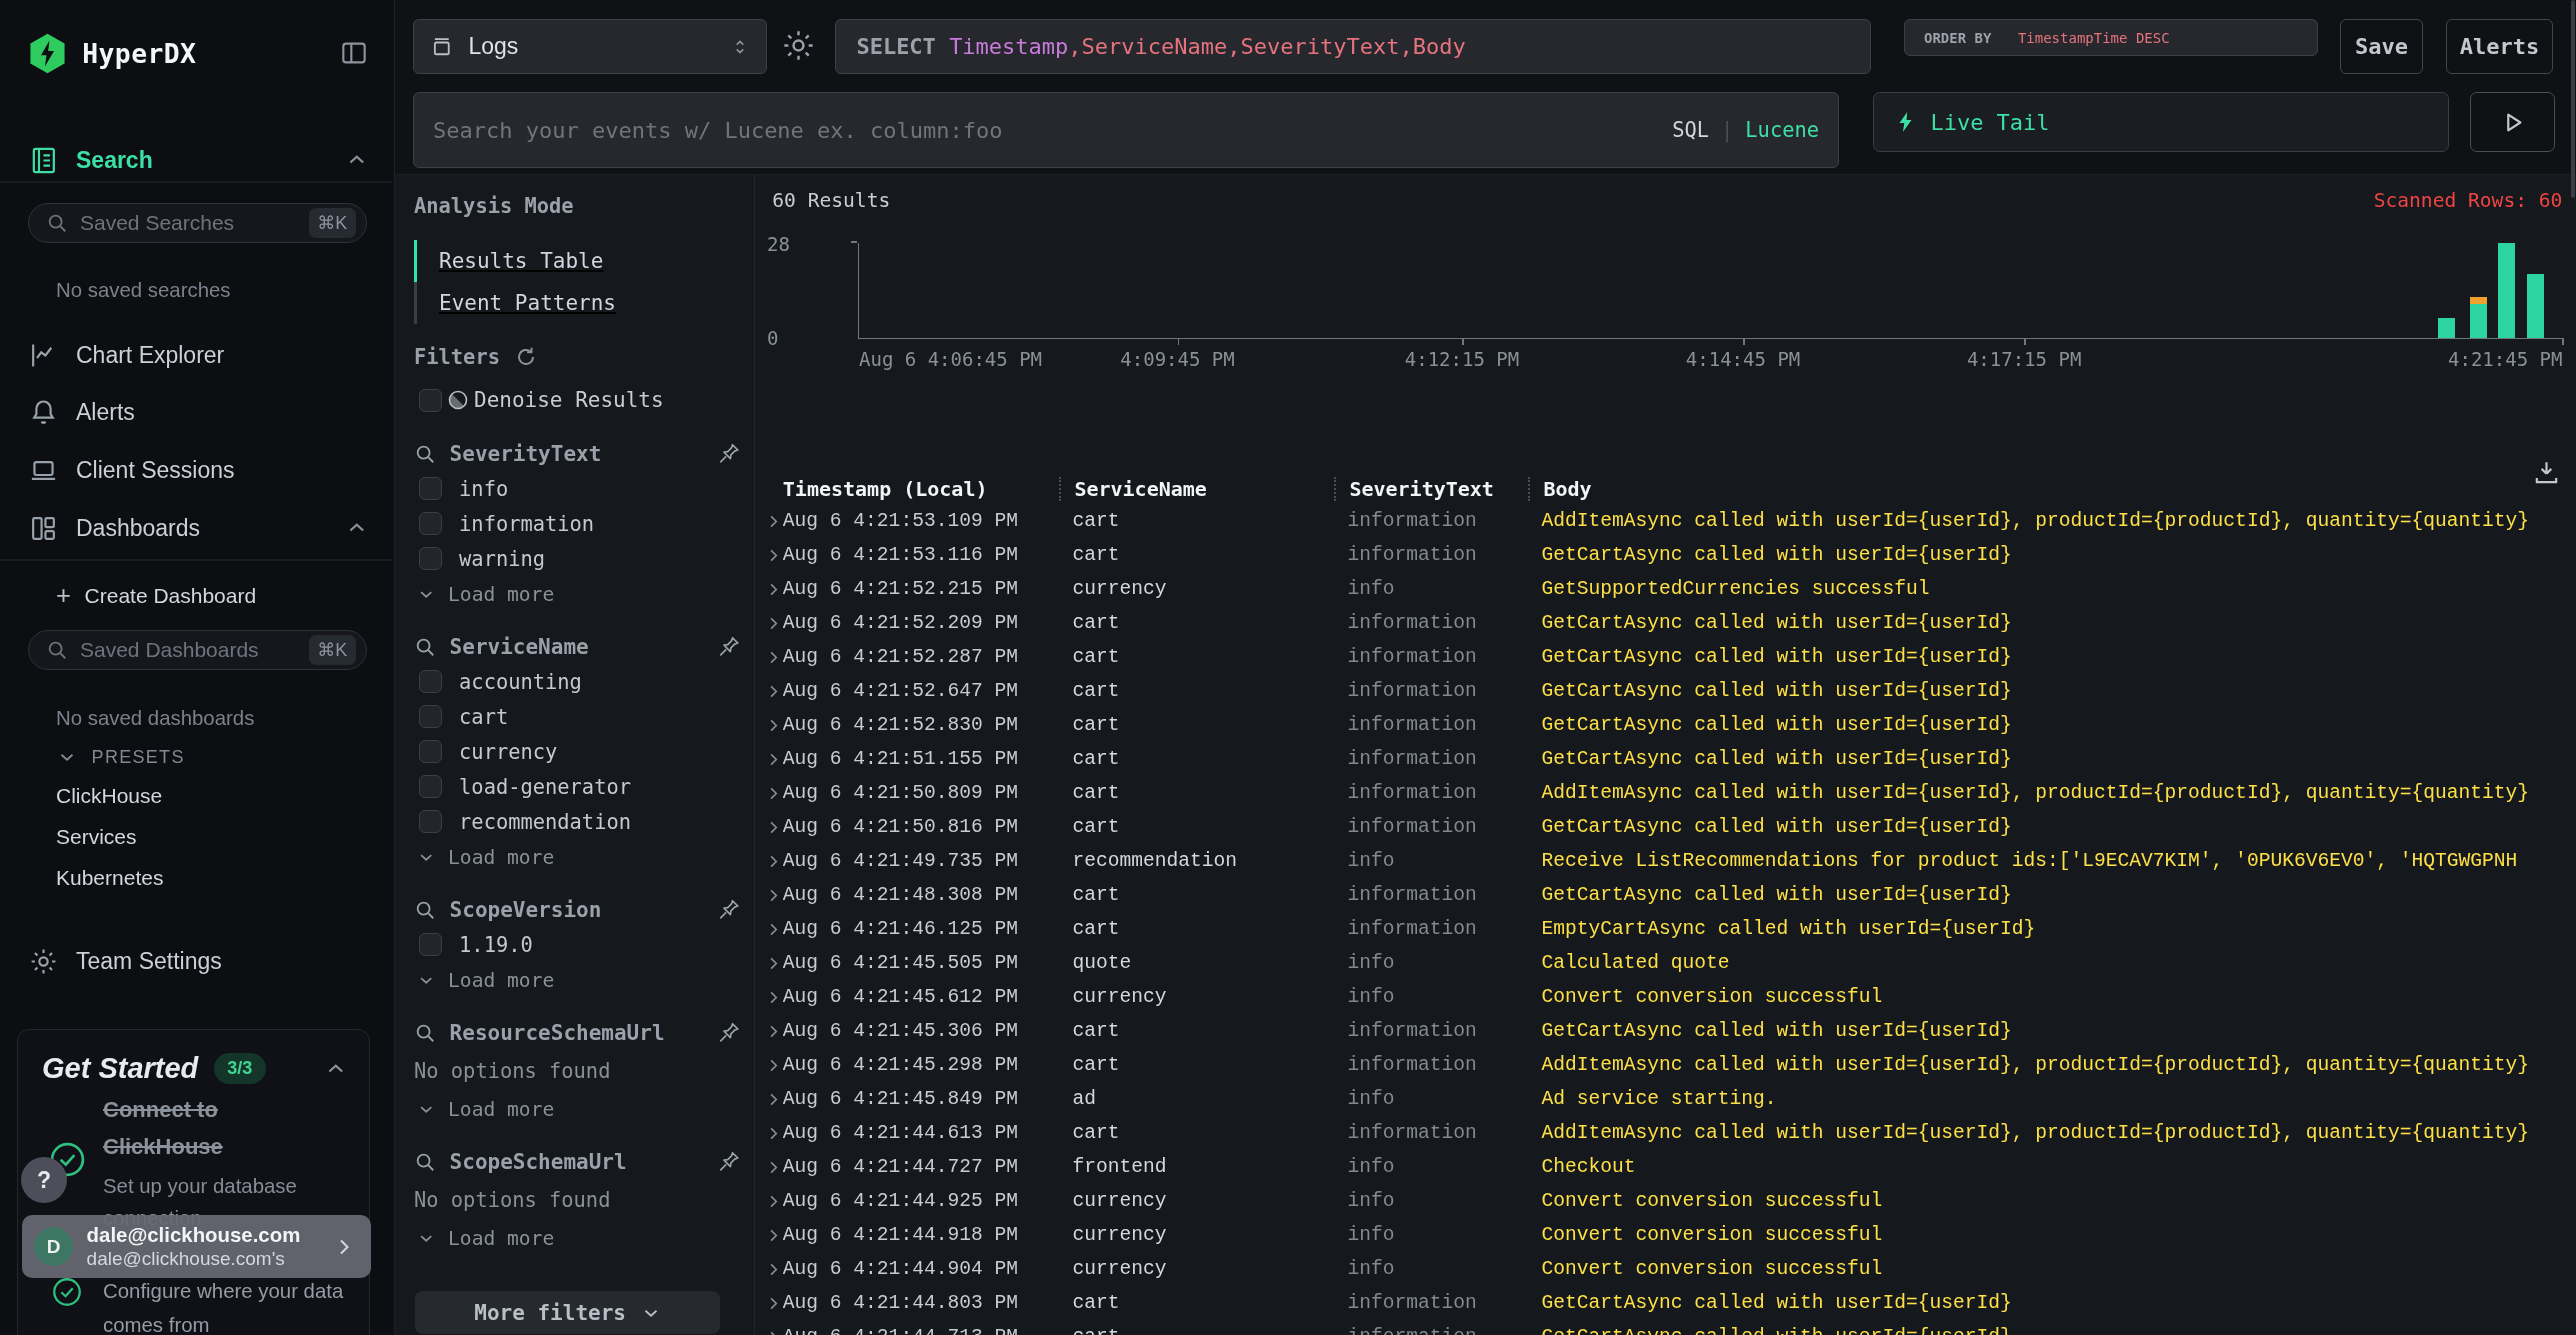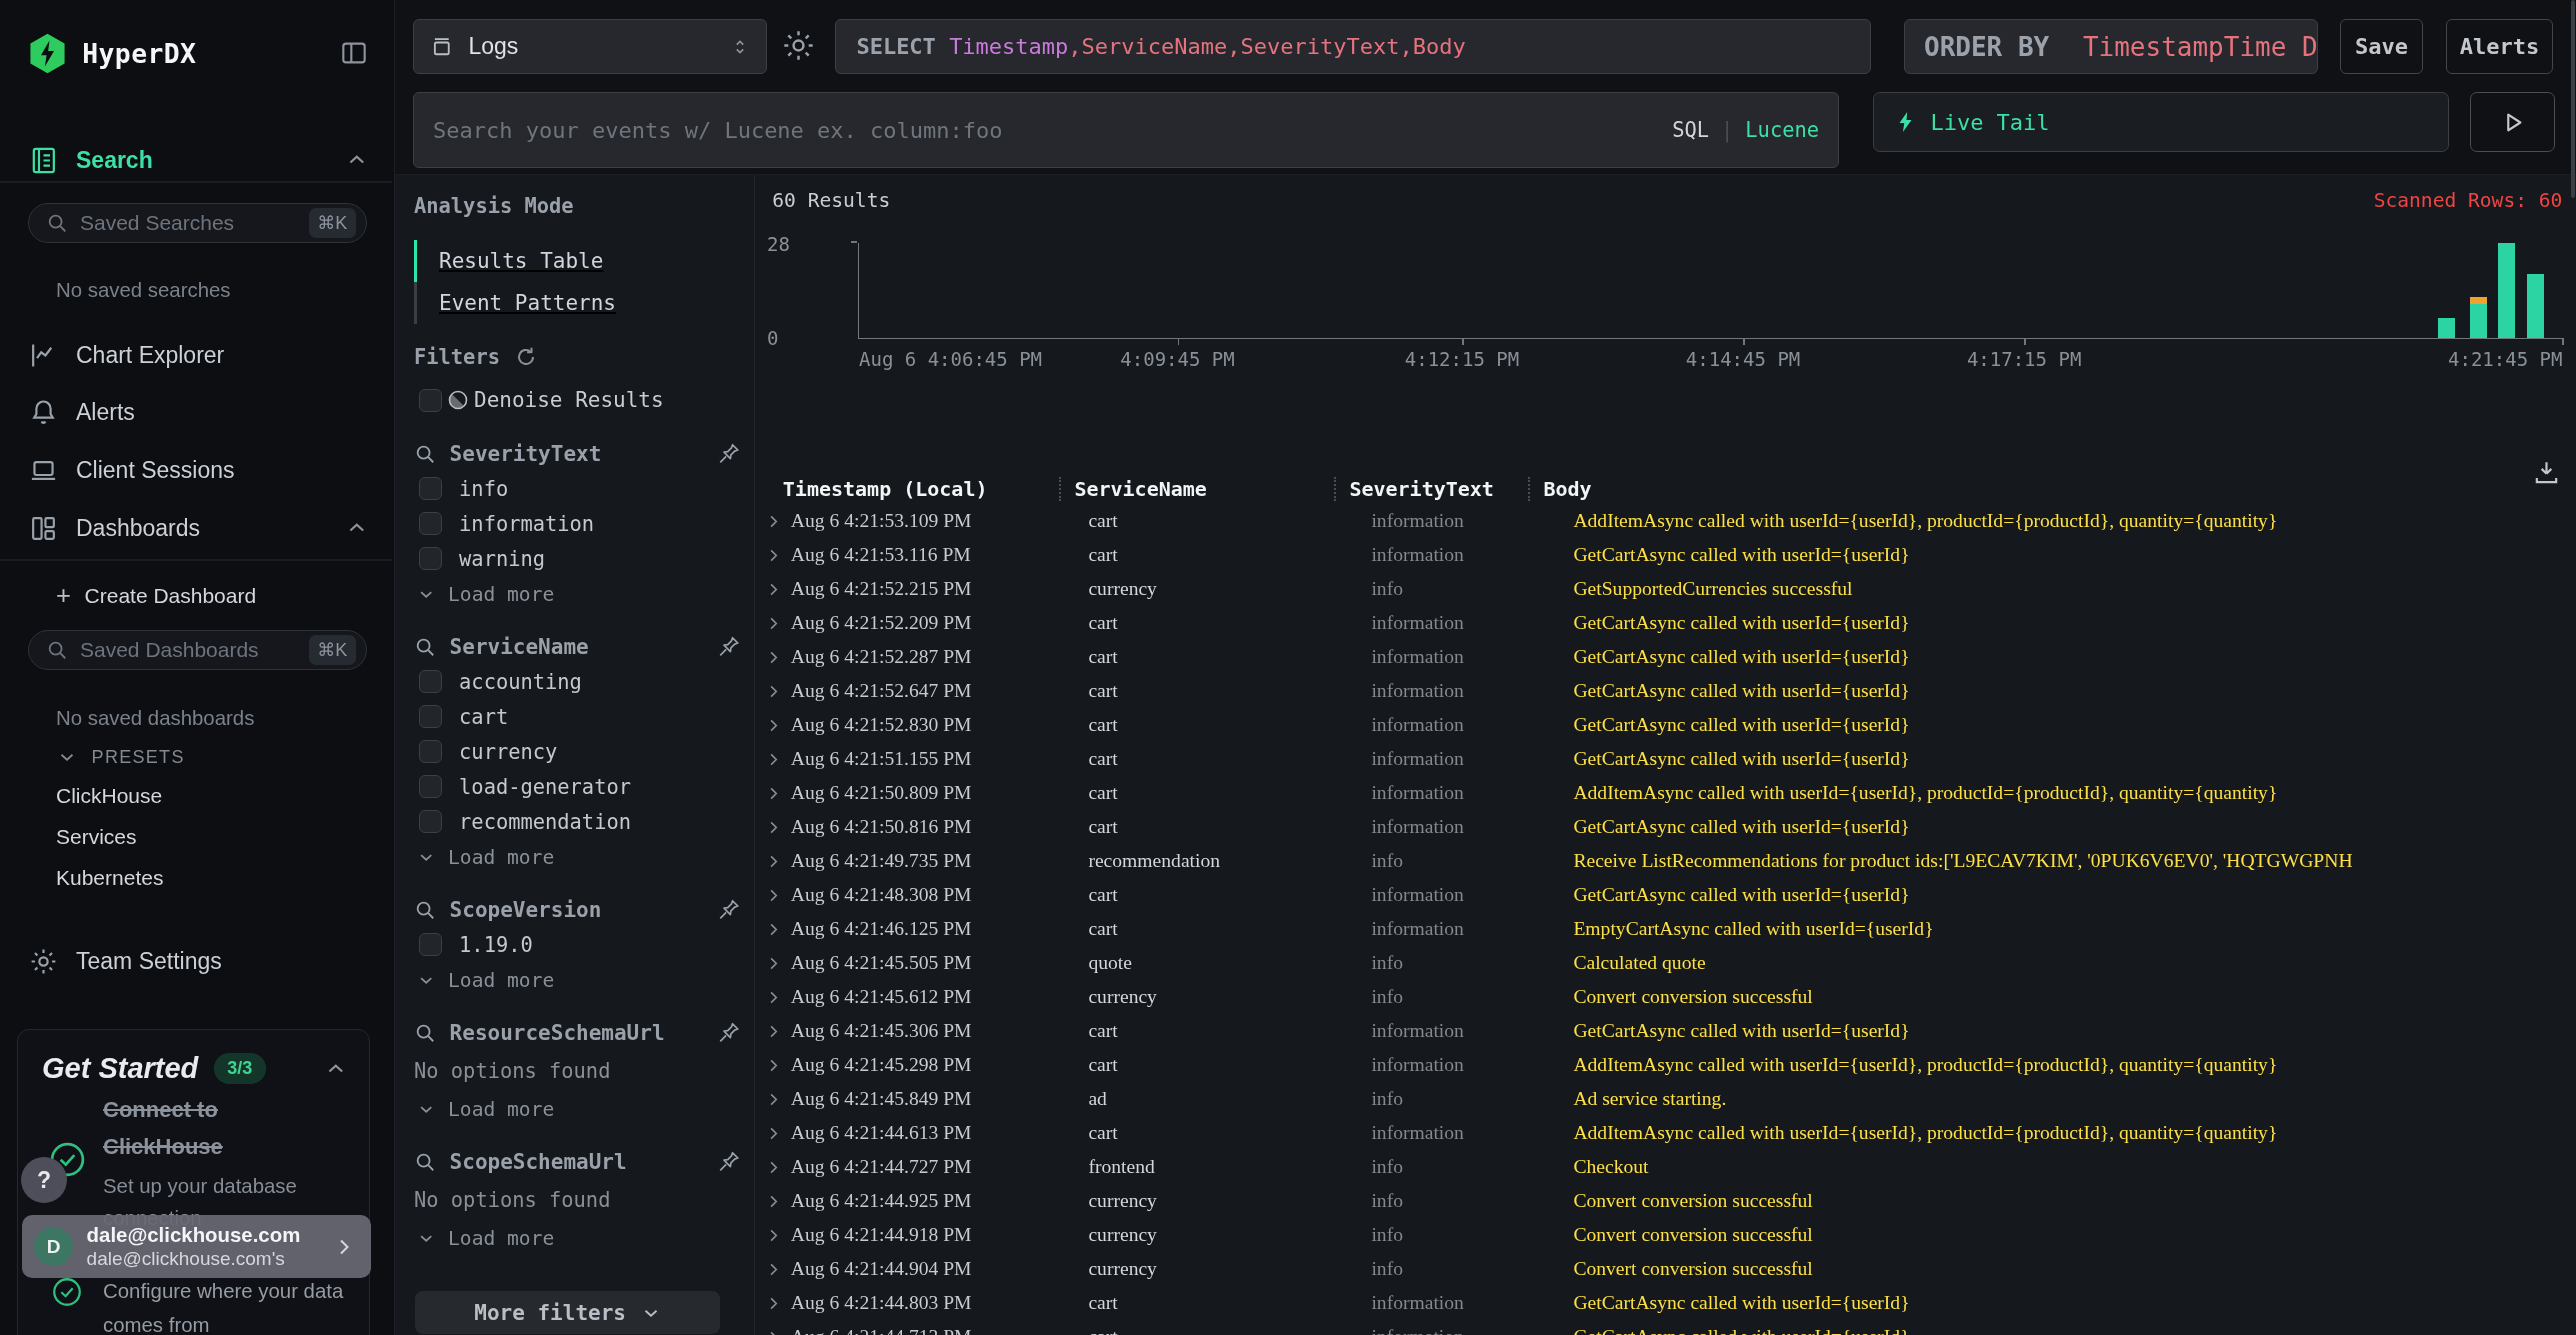--- a/index.html
+++ b/index.html
@@ -57,21 +57,21 @@
   #topbar { position:absolute; left:395px; right:0; top:0; height:175px; background:#0f1114; border-bottom:1.7px solid #1a1d22; z-index:2; }
   .box { position:absolute; background:#26282d; border:1.7px solid #3c4046; border-radius:6px; display:flex; align-items:center; }
   #source-select { left:18px; top:19px; width:354px; height:55px; padding:0 15.3px; }
   #source-select .slabel { margin-left:13.6px; font-size:23px; color:#dfe2e6; }
   .updown { margin-left:auto; color:#8d949e; display:flex; }
   #topbar-gear { position:absolute; left:385px; top:27px; width:37px; height:37px; color:#9aa1ab; }
   #select-box { left:440px; top:19px; width:1036px; height:55px; padding:0 20.4px; font-size:22px; white-space:nowrap; overflow:hidden; }
   .kw { color:#9ba2ab; font-weight:bold; }
   .tok-purple { color:#c97bdb; }
   .tok-salmon { color:#e4737e; }
-  #orderby-box { left:1509px; top:19px; width:414px; height:55px; padding:0 19px; font-size:26px; white-space:nowrap; overflow:hidden;gap:9px; }
+  #orderby-box { left:1509px; top:19px; width:414px; height:37px; padding:0 19px; font-size:14px; white-space:nowrap; overflow:hidden;gap:9px; }
   .tbtn { position:absolute; top:19px; height:55px; border:1.7px solid #41454c; border-radius:6px; background:transparent; color:#c3c8ce; font-size:22px; font-weight:bold; display:flex; align-items:center; justify-content:center; }
   #save-btn { left:1945px; width:83px; }
   #alerts-btn { left:2051px; width:107px; }
   #search-box { left:18px; top:92px; width:1426px; height:76px; padding:0 19px; }
   #search-box input { flex:1; background:transparent; border:none; outline:none; color:#c7ccd3; font-family:"DejaVu Sans Mono",monospace; font-size:22px; min-width:0; }
   #search-box input::placeholder { color:#6f757d; }
   .lang-toggle { flex:0 0 auto; font-size:20.4px; display:flex; gap:12px; align-items:center; }
   .lang-sql { color:#d2d6db; }
   .lang-sep { color:#4a4f56; }
   .lang-lucene { color:#3ce0a5; }
@@ -123,21 +123,21 @@
   .xlabel.middle { transform:translateX(-50%); }
   .xlabel.end { transform:translateX(-100%); }
   .bar { position:absolute; bottom:0; width:17px; background:#2bd4a2; }
   .bar.warn { background:#f0a22e; }
   #download-btn { position:absolute; right:15.3px; top:283px; width:29px; height:29px; color:#c3c8ce; background:transparent; border:none; display:flex; }
   #loggrid { position:absolute; left:0; top:298px; right:0; bottom:0; }
   .lrow { display:grid; grid-template-columns:19px 276px 275px 194px 1fr; padding-left:6.8px; align-items:center; }
   #loghead { height:31px; font-family:"DejaVu Sans Mono",monospace; font-size:20px; font-weight:bold; color:#f2f4f6; }
   #loghead .hc { height:24px; display:flex; align-items:center; }
   #loghead .hc.sep { border-left:2.6px dotted #4a4e55; padding-left:13.6px; }
-  .logrow { height:34px; font-family:Liberation Serif, serif; font-size:19.6px; white-space:nowrap;gap:8px; }
+  .logrow { height:34px; font-family:Liberation Mono, monospace; font-size:19.6px; white-space:nowrap; }
   .logrow .c { overflow:hidden; }
   .rowchev { color:#8b9097; display:flex; }
   .c.ts { color:#c7ccd2; }
   .c.svc { color:#d4d8dd; padding-left:13.6px; }
   .c.sev { color:#83898f; padding-left:13.6px; }
   .c.body { color:#fde047; padding-left:13.6px; }
 </style>
 </head>
 <body>
 

